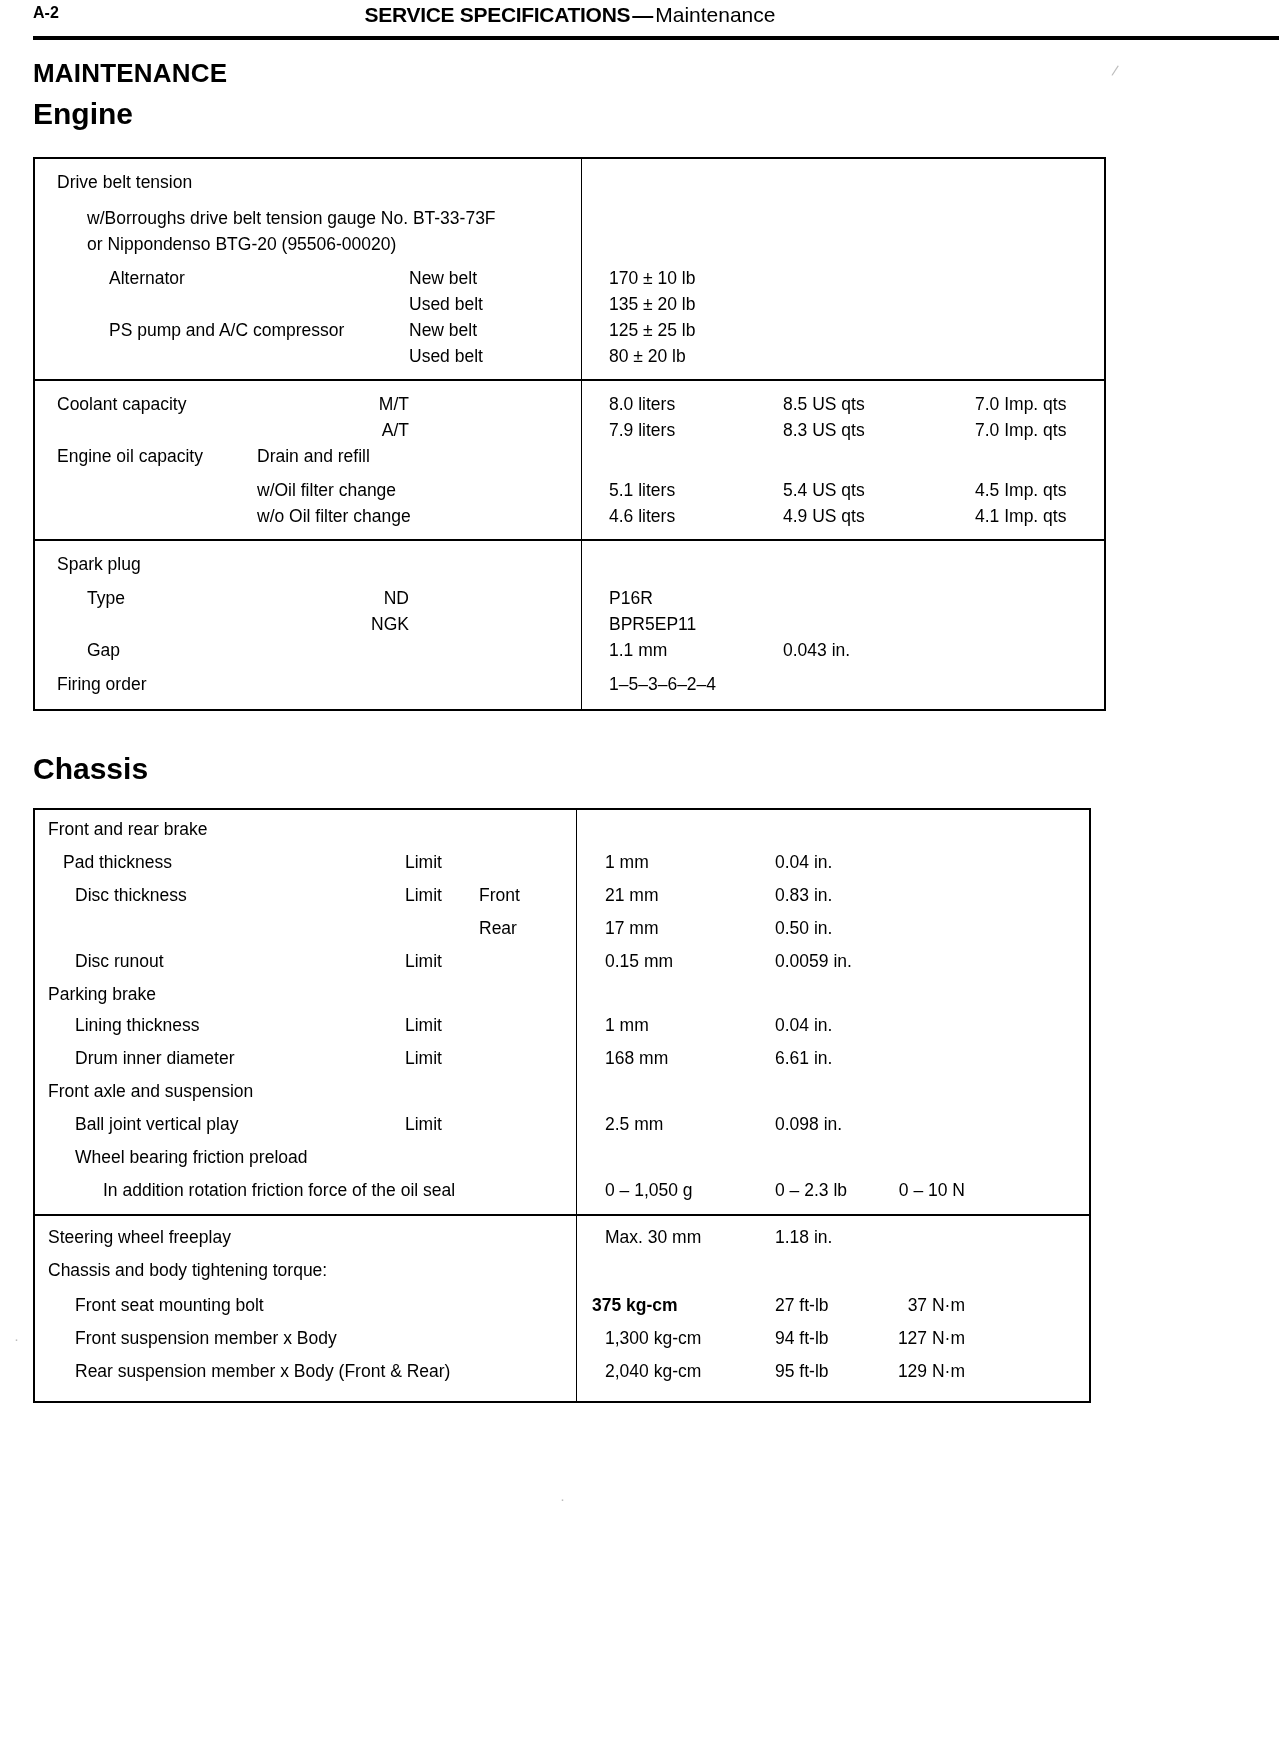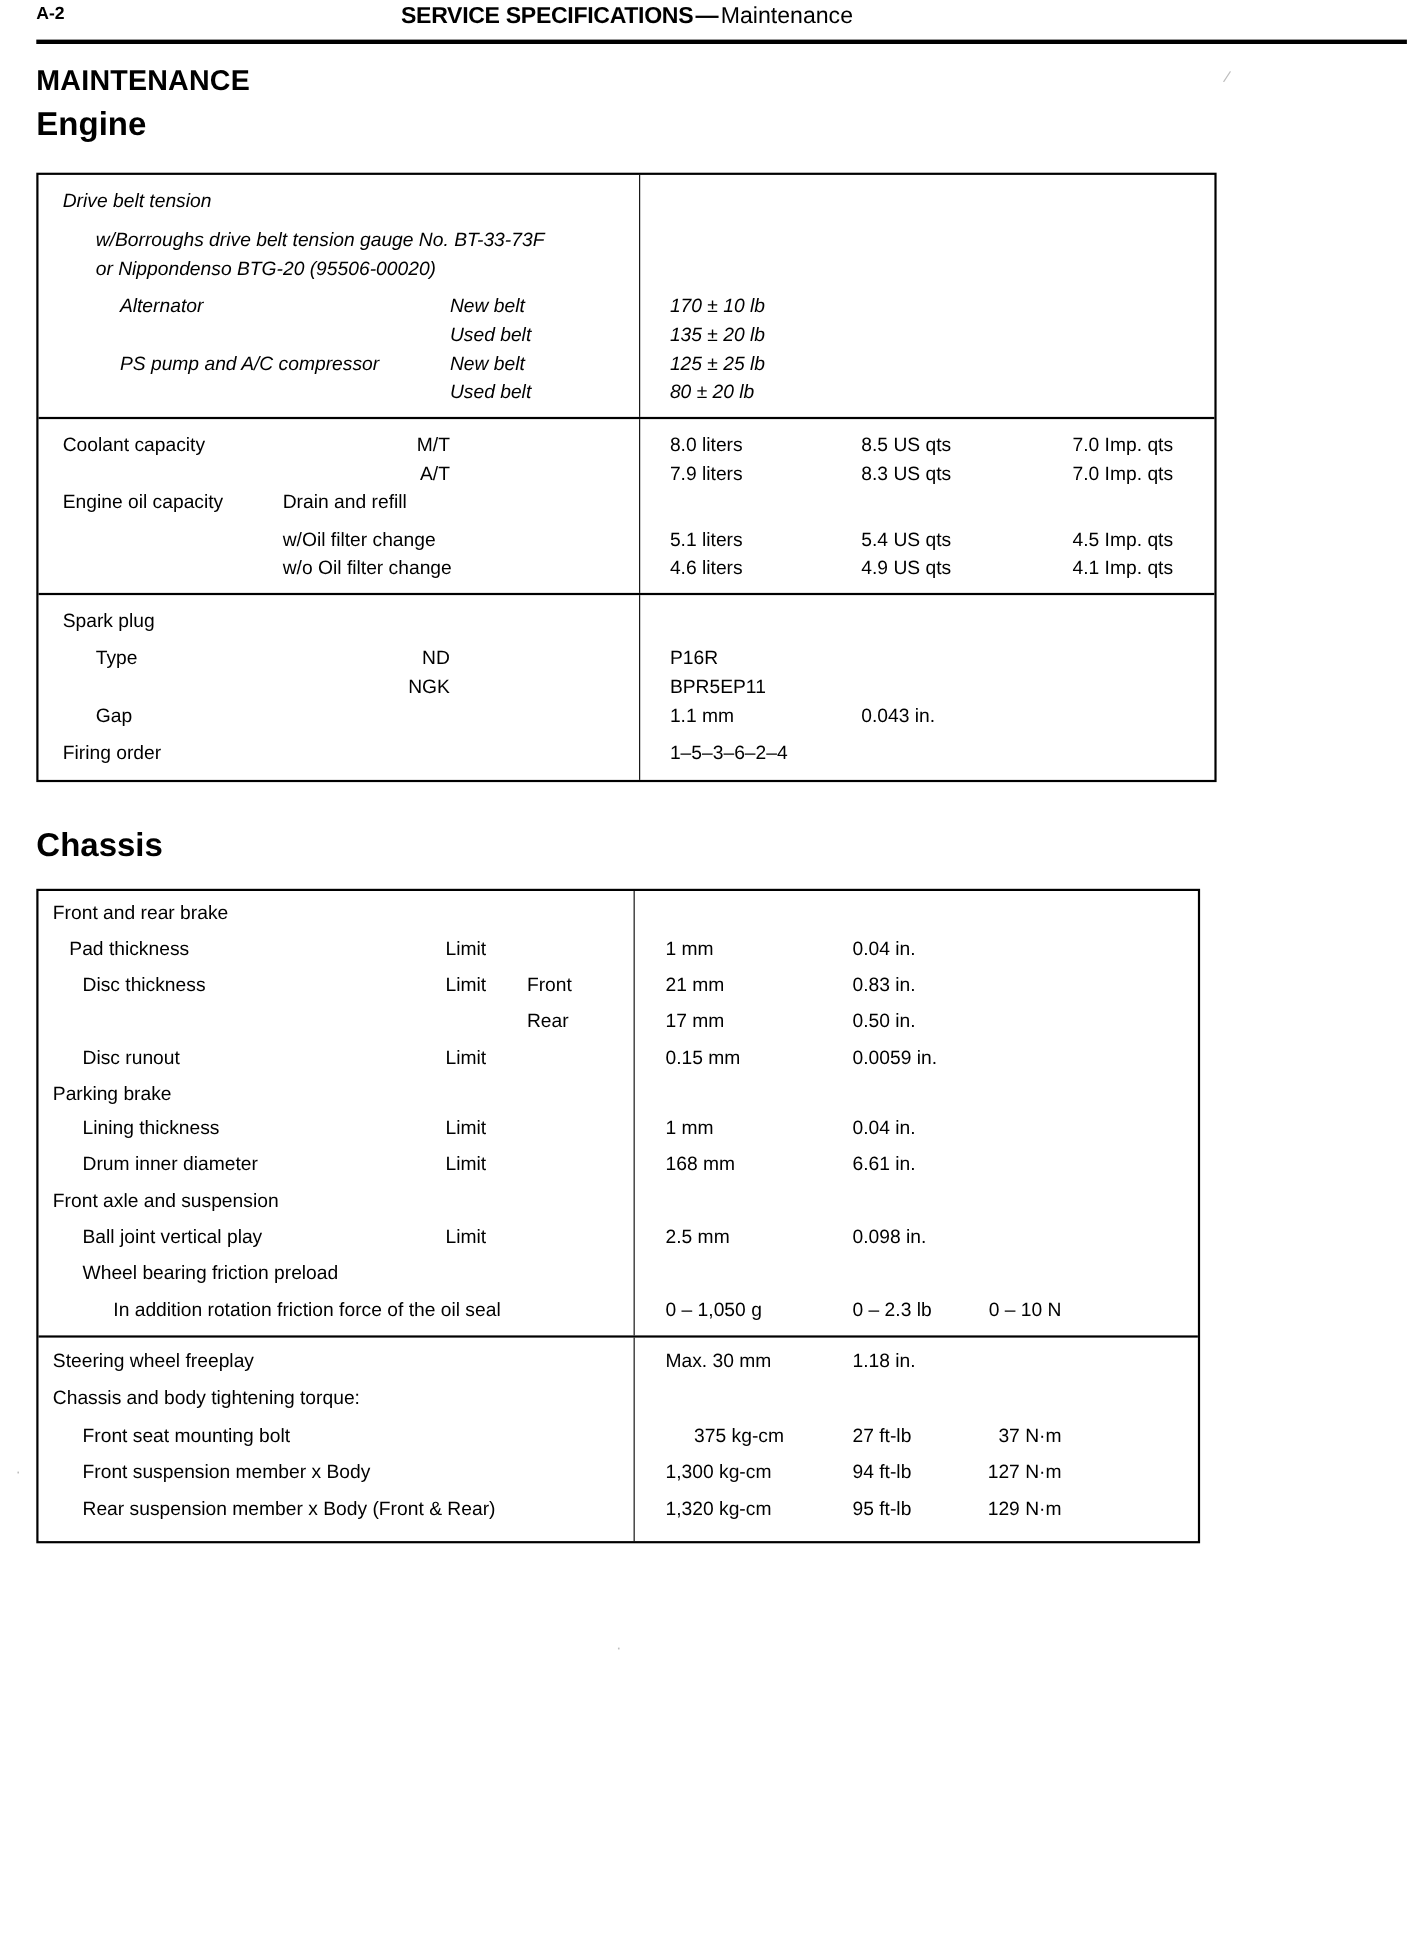--- a/index.html
+++ b/index.html
@@ -136,21 +136,21 @@
     <div class="runtitle">
       <span class="rt-bold">SERVICE SPECIFICATIONS</span><span class="rt-dash">—</span><span class="rt-reg">Maintenance</span>
     </div>
     <div class="rule"></div>
   </div>
 
   <h1 class="sect" style="top:58px;">MAINTENANCE</h1>
   <h2 class="sub" style="top:97px;">Engine</h2>
 
   <div class="spec" id="engine-table" style="left:33px; top:157px; width:1073px;">
-      <div class="band" style="padding-top: 10px; padding-bottom: 10px; font-style: italic;">
+      <div class="band" style="padding-top: 10px; padding-bottom: 10px;">
         <div class="divider" style="left: 546px;"></div>
         <div class="row" style="height: 36px;">
           <div class="cell" style="left: 22px;">Drive belt tension</div>
         </div>
         <div class="row" style="height: 26px;">
           <div class="cell" style="left: 52px;">w/Borroughs drive belt tension gauge No. BT-33-73F</div>
         </div>
         <div class="row" style="height: 34px;">
           <div class="cell" style="left: 52px;">or Nippondenso BTG-20 (95506-00020)</div>
         </div>
@@ -302,33 +302,33 @@
         <div class="row" style="height: 33px;">
           <div class="cell" style="left: 13px;">Steering wheel freeplay</div>
           <div class="cell" style="left: 570px;">Max. 30 mm</div>
           <div class="cell" style="left: 740px;">1.18 in.</div>
         </div>
         <div class="row" style="height: 35px;">
           <div class="cell" style="left: 13px;">Chassis and body tightening torque:</div>
         </div>
         <div class="row" style="height: 33px;">
           <div class="cell" style="left: 40px;">Front seat mounting bolt</div>
-          <div class="cell" style="left: 596px;">375 kg-cm</div>
+          <div class="cell" style="left: 557px; font-weight: bold;">375 kg-cm</div>
           <div class="cell" style="left: 740px;">27 ft-lb</div>
           <div class="cell r" style="left: 780px; width: 150px;">37 N·m</div>
         </div>
         <div class="row" style="height: 33px;">
           <div class="cell" style="left: 40px;">Front suspension member x Body</div>
           <div class="cell" style="left: 570px;">1,300 kg-cm</div>
           <div class="cell" style="left: 740px;">94 ft-lb</div>
           <div class="cell r" style="left: 780px; width: 150px;">127 N·m</div>
         </div>
         <div class="row" style="height: 33px;">
           <div class="cell" style="left: 40px;">Rear suspension member x Body (Front &amp; Rear)</div>
-          <div class="cell" style="left: 570px;">1,320 kg-cm</div>
+          <div class="cell" style="left: 570px;">2,040 kg-cm</div>
           <div class="cell" style="left: 740px;">95 ft-lb</div>
           <div class="cell r" style="left: 780px; width: 150px;">129 N·m</div>
         </div>
       </div>
     </div>
 
   <span class="artifact" style="left:1113px; top:62px; transform:rotate(18deg);">/</span>
   <span class="artifact" style="left:14px; top:1330px;">·</span>
   <span class="artifact" style="left:560px; top:1490px;">·</span>
 </div>

